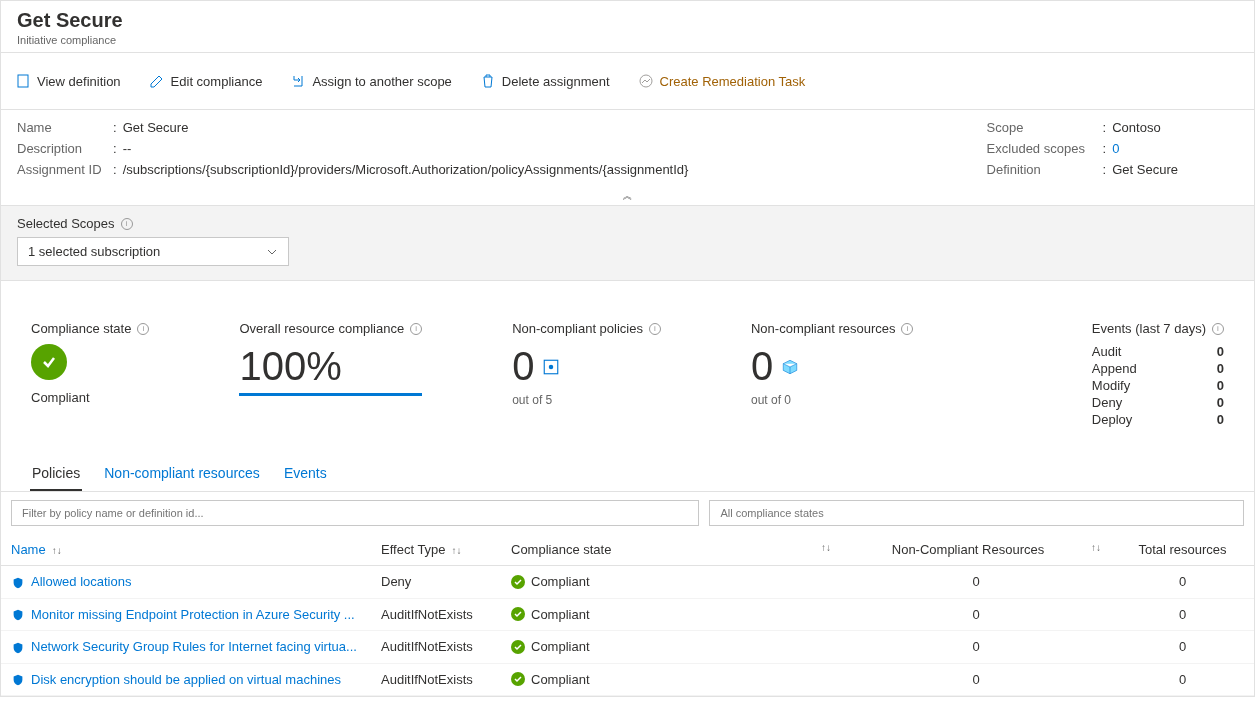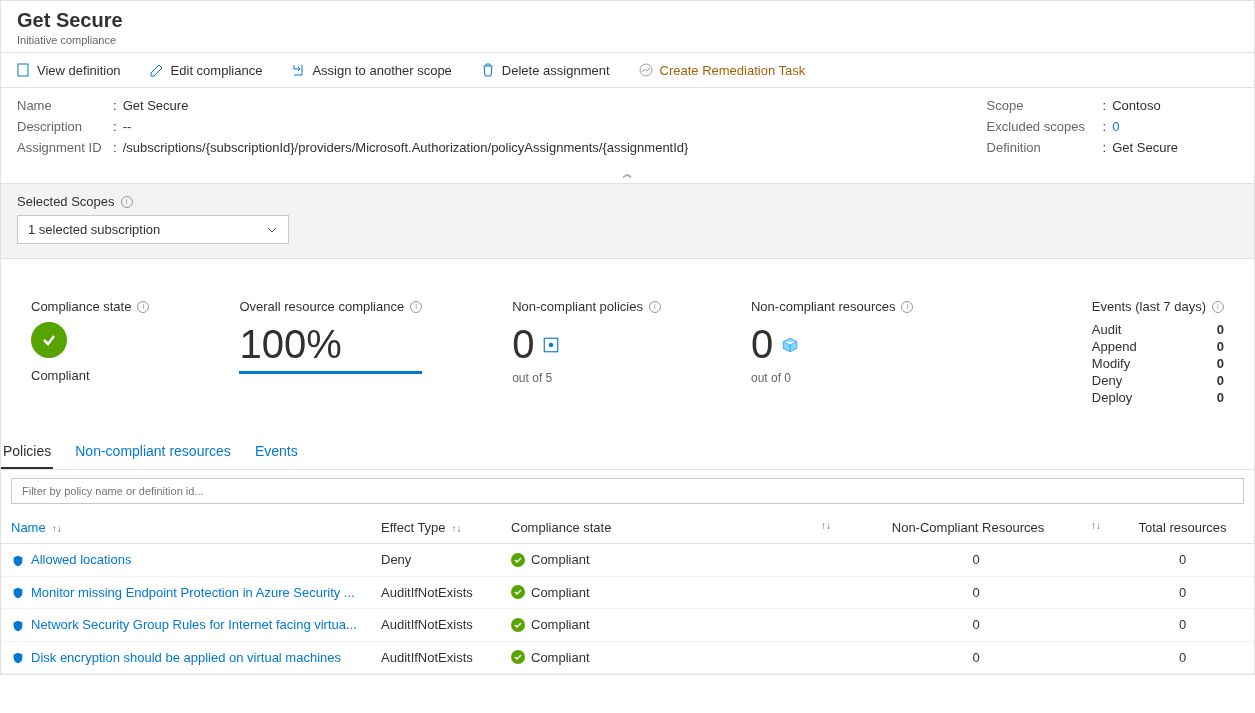--- a/index.html
+++ b/index.html
@@ -1,21 +1,21 @@
 <!DOCTYPE html>
 <html><head>
 <meta charset="utf-8">
 <style>
 * { box-sizing: border-box; margin: 0; padding: 0; }
 body { font-family: "Segoe UI", -apple-system, sans-serif; font-size: 13px; color: #323130; background: #fff; width: 1255px; }
 .panel { border: 1px solid #e1e1e1; }
 .header { padding: 8px 16px 6px; }
 .header h1 { font-size: 20px; font-weight: 600; }
 .header .sub { font-size: 11px; color: #666; margin-top: 2px; }
-.toolbar { display: flex; gap: 24px; padding: 5px 12px; border-top: 1px solid #e1e1e1; border-bottom: 1px solid #e1e1e1; align-items: flex-start; }
+.toolbar { display: flex; gap: 24px; padding: 16px 12px; border-top: 1px solid #e1e1e1; border-bottom: 1px solid #e1e1e1; align-items: flex-start; }
 .toolbar-btn { display: flex; align-items: center; gap: 6px; background: none; border: none; cursor: pointer; font-size: 13px; color: #323130; padding: 4px 2px; }
 .toolbar-btn.disabled { color: #a16207; cursor: default; }
 .toolbar-btn svg { width: 16px; height: 16px; }
 .details { padding: 10px 16px; display: flex; gap: 80px; position: relative; }
 .details-col { display: flex; flex-direction: column; gap: 6px; }
 .details-row { display: flex; gap: 6px; font-size: 13px; }
 .details-row .lbl { color: #666; min-width: 90px; }
 .details-row .lbl2 { color: #666; min-width: 110px; }
 .details-row .val { color: #323130; white-space: nowrap; }
 .details-row .val.link { color: #0078d4; }
@@ -27,21 +27,21 @@
 .stat { display: flex; flex-direction: column; }
 .stat-label { font-size: 13px; color: #323130; margin-bottom: 8px; display: flex; align-items: center; gap: 6px; }
 .stat-big { font-size: 40px; font-weight: 300; display: flex; align-items: center; gap: 8px; }
 .stat-sub { font-size: 12px; color: #666; margin-top: 4px; }
 .checkmark-circle { width: 36px; height: 36px; border-radius: 50%; background: #57a300; display: flex; align-items: center; justify-content: center; margin-bottom: 6px; }
 .underline-blue { border-bottom: 3px solid #0078d4; display: inline-block; padding-bottom: 4px; }
 .cube-icon { width: 18px; height: 18px; }
 .events-col { margin-left: auto; font-size: 13px; }
 .events-row { display: flex; justify-content: space-between; gap: 10px; margin-top: 2px; }
 .events-row .n { font-weight: 600; }
-.tabs { display: flex; gap: 20px; padding: 0 0; border-bottom: 1px solid #e1e1e1; }
+.tabs { display: flex; gap: 20px; padding: 0 29px; border-bottom: 1px solid #e1e1e1; }
 .tab { padding: 8px 2px; font-size: 14px; cursor: pointer; border-bottom: 2px solid transparent; }
 .tab.active { border-bottom-color: #323130; color: #323130; }
 .tab.link { color: #0078d4; }
 .filters { display: flex; gap: 10px; padding: 8px 10px; }
 .filter-input { flex: 1; border: 1px solid #c8c8c8; padding: 6px 10px; font-size: 11px; color: #666; }
 .table { width: 100%; border-collapse: collapse; }
 .table th { text-align: left; padding: 8px 10px; font-weight: 400; font-size: 13px; border-bottom: 1px solid #e1e1e1; color: #323130; }
 .table th.link { color: #0078d4; }
 .table td { padding: 8px 10px; font-size: 13px; border-bottom: 1px solid #f3f3f3; white-space: nowrap; }
 .table td.name-cell { color: #0078d4; max-width: 350px; overflow: hidden; text-overflow: ellipsis; }
@@ -230,20 +230,21 @@
   </div>
 
   <div class="tabs">
     <div class="tab active">Policies</div>
     <div class="tab link">Non-compliant resources</div>
     <div class="tab link">Events</div>
   </div>
 
   <div class="filters">
     <input class="filter-input" style="flex: 1.3 1 0%;" placeholder="Filter by policy name or definition id...">
+    <input class="filter-input" style="flex: 1 1 0%;" placeholder="All compliance states">
   </div>
 
   <table class="table">
     <thead>
       <tr>
         <th class="link" style="width:370px;"><span>Name</span><span class="sort-icon">↑↓</span></th>
         <th style="width:130px;"><span>Effect Type</span><span class="sort-icon">↑↓</span></th>
         <th style="width:340px;"><span>Compliance state</span><span class="sort-icon" style="float:right">↑↓</span></th>
         <th style="text-align:center;width:270px;"><span>Non-Compliant Resources</span><span class="sort-icon" style="float:right">↑↓</span></th>
         <th style="text-align:center;"><span>Total resources</span></th>

